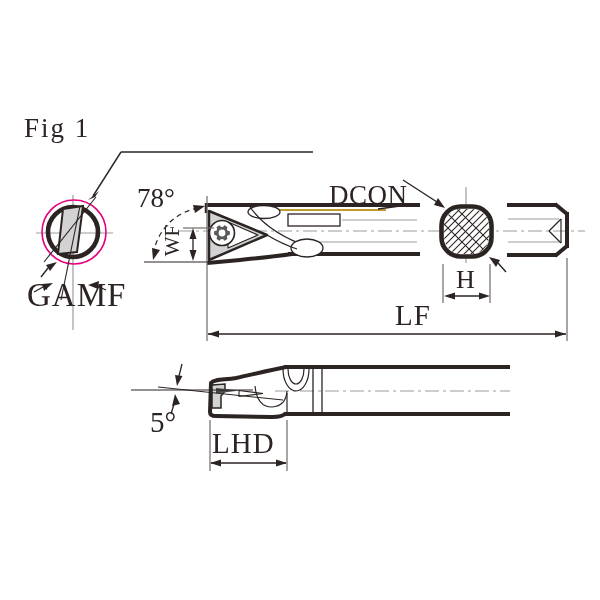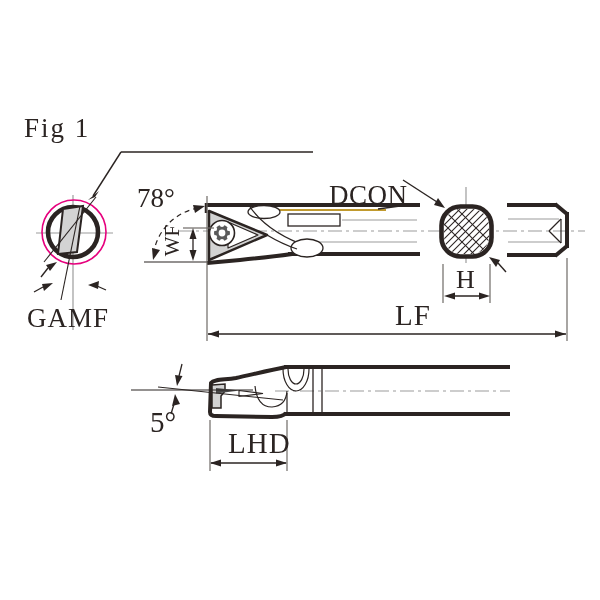--- a/index.html
+++ b/index.html
@@ -13,23 +13,23 @@
   #drawing{position:absolute;left:0;top:0;}
   .lbl{position:absolute;white-space:nowrap;color:var(--ink);line-height:1;}
   .fig{left:24px;top:115px;font-size:27px;letter-spacing:2px;}
   .dmin{left:120px;top:114px;font-size:26px;letter-spacing:0.5px;}
   .deg93{left:137px;top:185px;font-size:27px;}
   .wf{left:150px;top:230px;width:44px;text-align:center;font-size:21px;
       transform:rotate(-90deg);transform-origin:center;}
   .dcon{left:329px;top:150px;font-size:27px;letter-spacing:0.5px;margin-top:32px;}
   .hlab{left:456px;top:267px;font-size:26px;}
   .lf{left:383px;top:301px;font-size:29px;letter-spacing:1px;margin-left:12px;}
-  .gamf{left:27px;top:305px;font-size:27px;letter-spacing:1px;}
+  .gamf{left:27px;top:279px;font-size:33px;letter-spacing:1px;}
   .deg5{left:150px;top:408px;font-size:29px;}
-  .lhd{left:212px;top:429px;font-size:29px;letter-spacing:1px;padding-left:16px;}
+  .lhd{left:212px;top:429px;font-size:29px;letter-spacing:1px;}
   
   .s-ink{stroke:var(--ink);}   .s-gray{stroke:var(--gray-line);}
   .s-dim{stroke:var(--dim-line);} .s-gold{stroke:var(--gold-accent);}
   .s-mag{stroke:var(--magenta-accent);}
   .f-ink{fill:var(--ink);}  .f-ins{fill:var(--insert-fill);}
   .f-w{fill:#fff;} .f-n{fill:none;}
 </style>
 </head>
 <body>
 

